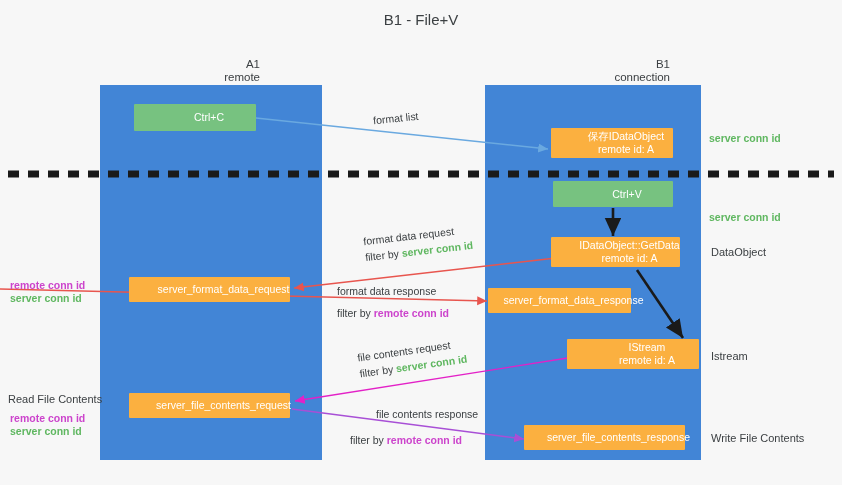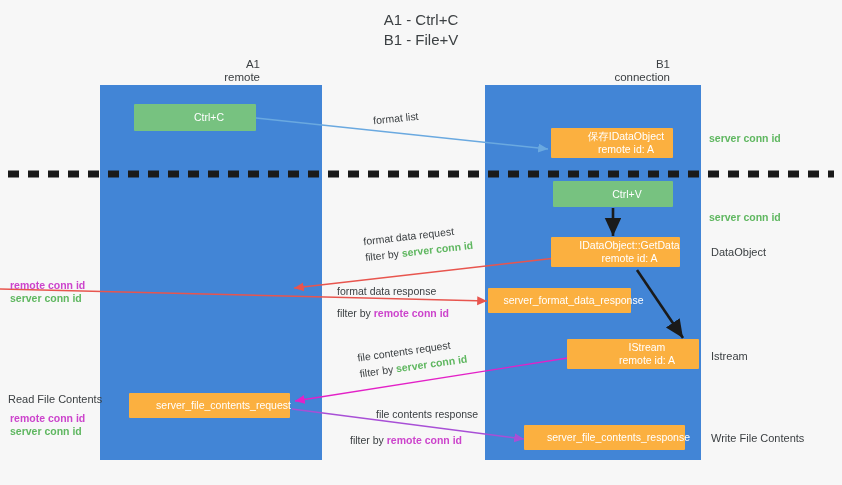--- a/index.html
+++ b/index.html
@@ -64,21 +64,20 @@
   .lbl-line{white-space:nowrap;}
 
   svg.overlay{position:absolute;left:0;top:0;width:842px;height:485px;pointer-events:none;}
 </style>
 </head>
 <body>
 
 <div class="stage">
 
   <div class="abs" id="title">
-    <div>A1 - Ctrl+C</div>
     <div>B1 - File+V</div>
   </div>
 
   <div class="abs col-head" style="left:130px;top:58px;width:130px;">
     <div>A1</div>
     <div>remote</div>
   </div>
   <div class="abs col-head" style="left:540px;top:58px;width:130px;">
     <div>B1</div>
     <div>connection</div>
@@ -120,20 +119,23 @@
 
     <path d="M574,357 L295,401" stroke="#e321c7" stroke-width="1.4" fill="none" marker-end="url(#ar-magenta)"></path>
 
     <path d="M292,409 L524,439" stroke="#a84fd6" stroke-width="1.4" fill="none" marker-end="url(#ar-purple)"></path>
   </svg>
 
   <div class="abs box green" style="left:134px;top:104px;width:122px;height:27px;">
     <span>Ctrl+C</span>
   </div>
 
+  <div class="abs box orange" style="left:129px;top:277px;width:161px;height:25px;">
+    <span>server_format_data_request</span>
+  </div>
 
   <div class="abs box orange" style="left:129px;top:393px;width:161px;height:25px;">
     <span>server_file_contents_request</span>
   </div>
 
   <div class="abs box orange" style="left:551px;top:128px;width:122px;height:30px;">
     <span>保存IDataObject</span>
     <span>remote id: A</span>
   </div>
 

